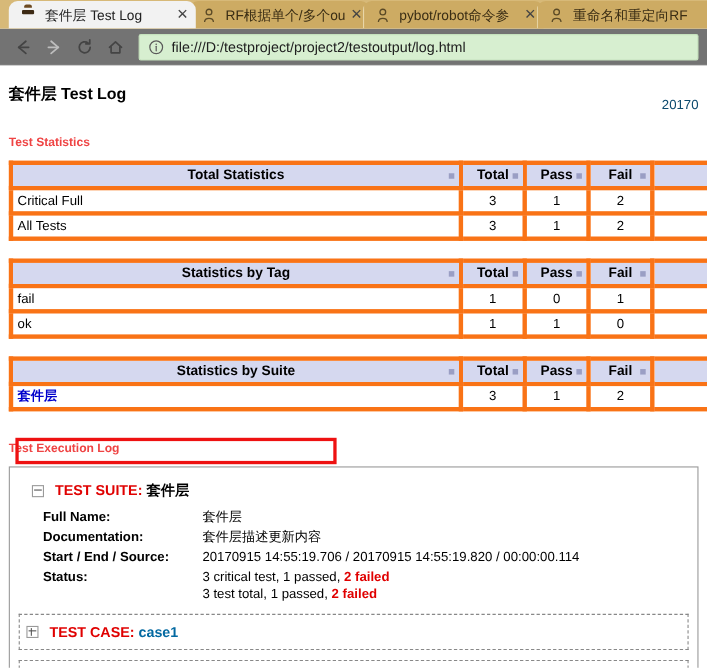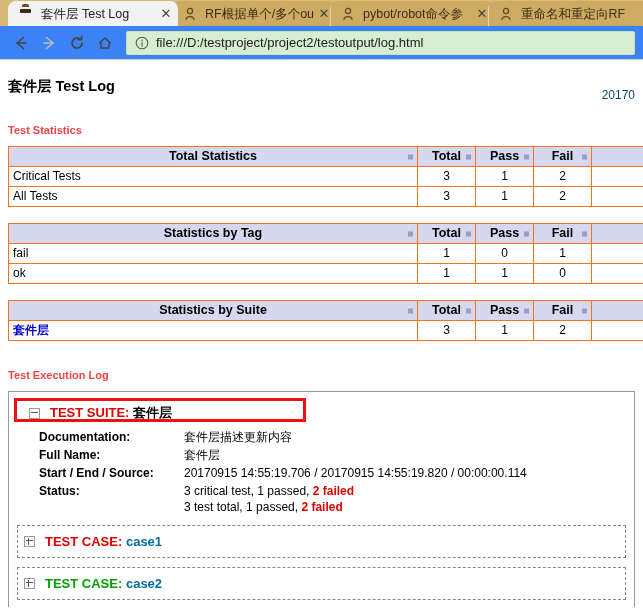--- a/index.html
+++ b/index.html
@@ -114,21 +114,21 @@
     margin-left: 2px;
     color: #444;
     font-size: 13px;
     line-height: 16px;
     text-align: center;
     font-family: "DejaVu Sans", sans-serif;
   }
 
   .toolbar {
     height: 34px;
-    background: #3b82f6;
+    background: #737373;
     display: flex;
     align-items: center;
     padding: 0 8px;
     box-sizing: border-box;
     border-bottom: 1px solid #cfcfcf;
   }
   .navbtn {
     width: 26px;
     height: 26px;
     display: flex;
@@ -209,21 +209,21 @@
 
   table.stats {
     border-collapse: collapse;
     width: 784px;
     table-layout: fixed;
     border: 1px solid #666;
     margin-bottom: 0;
     font-size: 12px;
   }
   table.stats th, table.stats td {
-    border: 1px solid #f97316;
+    border: 4px solid #f97316;
     padding: 1px 4px;
     line-height: 17px;
     box-sizing: border-box;
     font-weight: normal;
     color: #000;
   }
   table.stats thead th {
     background: #d5d8ef;
     font-weight: bold;
     text-align: center;
@@ -456,21 +456,21 @@
           <tr>
             <th class="name-col">Total Statistics<span class="sort-dot"></span></th>
             <th>Total<span class="sort-dot"></span></th>
             <th>Pass<span class="sort-dot"></span></th>
             <th>Fail<span class="sort-dot"></span></th>
             <th>Elapsed</th>
           </tr>
         </thead>
         <tbody>
           <tr>
-            <td class="name-col">Critical Tests</td>
+            <td class="name-col">Critical Full</td>
             <td class="num">3</td>
             <td class="num">1</td>
             <td class="num">2</td>
             <td class="elapsed">00:00:</td>
           </tr>
           <tr>
             <td class="name-col">All Tests</td>
             <td class="num">3</td>
             <td class="num">1</td>
             <td class="num">2</td>
@@ -554,26 +554,26 @@
           <span class="expander"></span>
           <span class="suite-title">
             <span>TEST SUITE:</span>
             <span class="suite-name">套件层</span>
           </span>
         </div>
 
         <table class="meta-table">
           <tbody>
               <tr>
+            <td class="meta-label">Full Name:</td>
+            <td class="meta-value">套件层</td>
+          </tr>
+          <tr>
             <td class="meta-label">Documentation:</td>
             <td class="meta-value">套件层描述更新内容</td>
-          </tr>
-          <tr>
-            <td class="meta-label">Full Name:</td>
-            <td class="meta-value">套件层</td>
           </tr>
           <tr>
             <td class="meta-label">Start / End / Source:</td>
             <td class="meta-value">20170915 14:55:19.706 / 20170915 14:55:19.820 / 00:00:00.114</td>
           </tr>
           <tr>
             <td class="meta-label">Status:</td>
             <td class="meta-value">
               <div><span class="passed-txt">3 critical test, 1 passed, </span><span class="failed-txt">2 failed</span></div>
               <div><span class="passed-txt">3 test total, 1 passed, </span><span class="failed-txt">2 failed</span></div>

